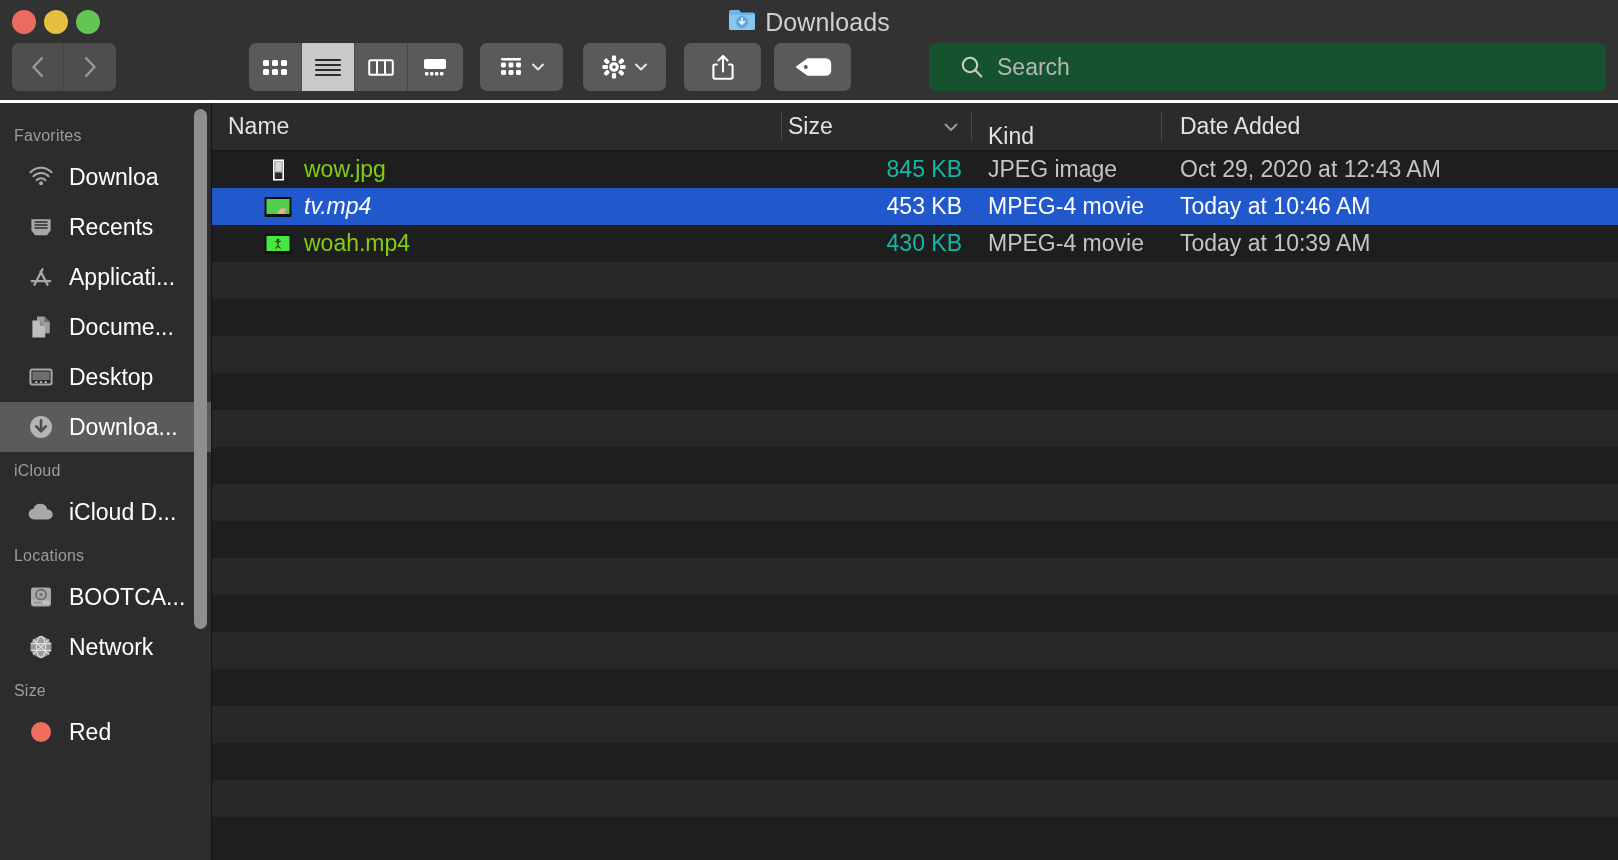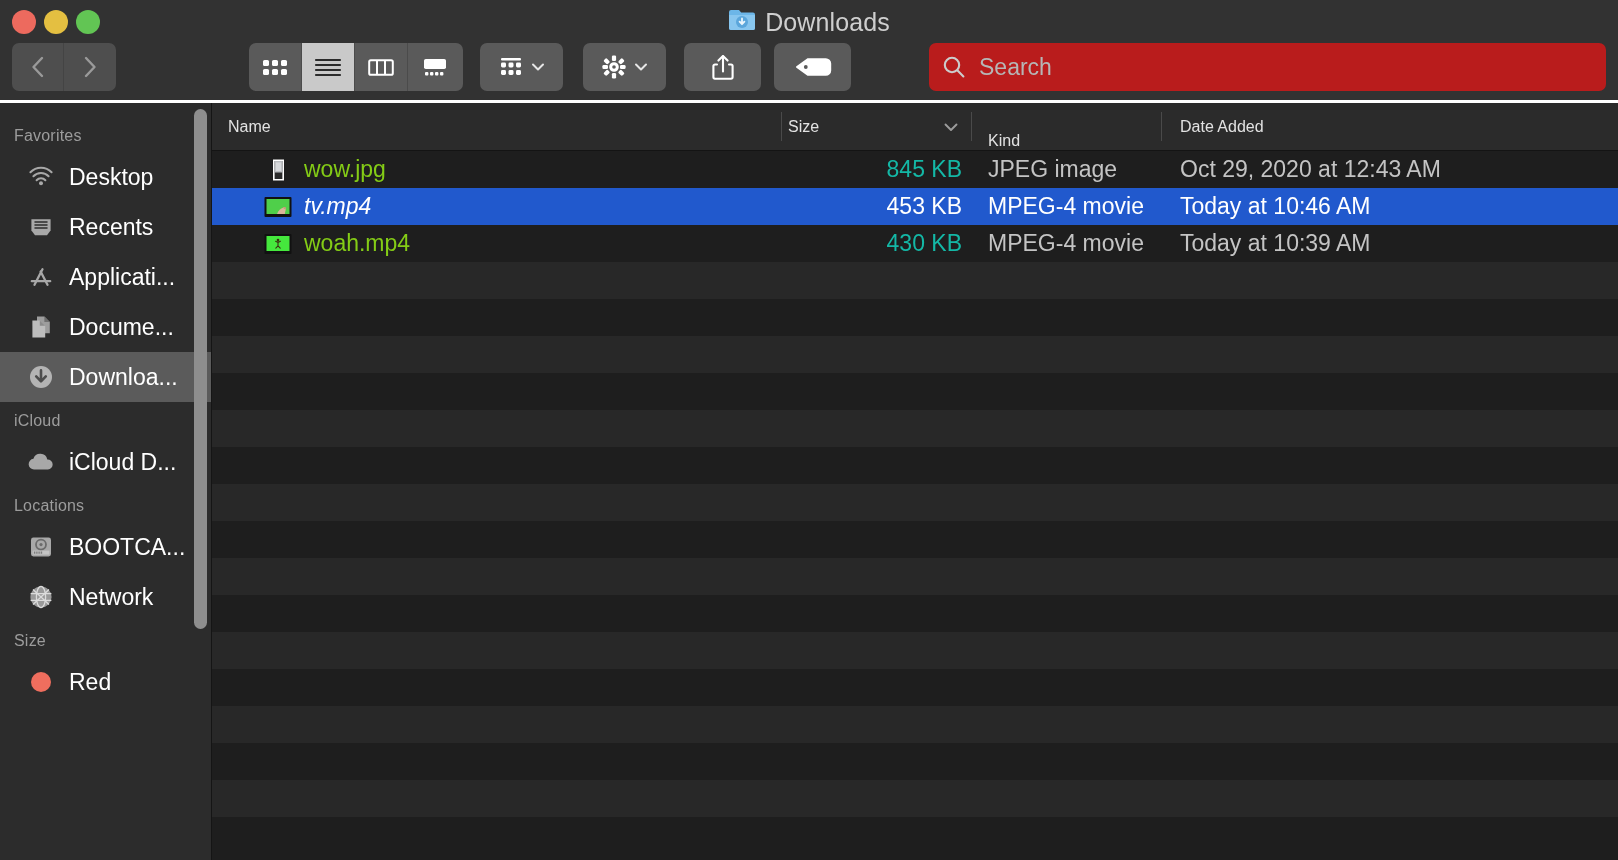--- a/index.html
+++ b/index.html
@@ -51,22 +51,22 @@
   #nav-fwd  { border-radius:0 7px 7px 0; }
 
   #view-seg { left:249px; top:0; width:214px; }
   #group-btn { left:480px; top:0; width:83px; }
   #action-btn{ left:583px; top:0; width:83px; }
   #share-btn { left:684px; top:0; width:77px; }
   #tag-btn   { left:774px; top:0; width:77px; }
 
   #search {
     position:absolute; left:929px; top:0; width:677px; height:48px;
-    background:#b91c1c; border-radius:7px; display:flex; align-items:center;
-    padding-left:12px; gap:12px;
+    background:#14532d; border-radius:7px; display:flex; align-items:center;
+    padding-left:30px; gap:12px;
   }
   #search-ph { font-size:23px; color:#b6b6b6; }
 
   
   #body { flex:1; display:flex; min-height:0; }
 
   
   #sidebar {
     width:212px; background:#2c2c2c; flex:none; position:relative;
     padding-top:14px; overflow:hidden;
@@ -85,21 +85,21 @@
     position:absolute; right:5px; top:6px; width:13px; height:520px;
     background:#8e8e8e; border-radius:7px;
   }
   #sb-divider { position:absolute; right:0; top:0; bottom:0; width:1px; background:#151515; }
 
   
   #filelist { flex:1; background:#1e1e1e; display:flex; flex-direction:column; min-width:0; }
 
   #col-head {
     height:48px; flex:none; background:#2b2b2b; display:flex; align-items:center;
-    border-bottom:1px solid #141414; position:relative; font-size:16px; color:#e2e2e2;
+    border-bottom:1px solid #141414; position:relative; font-size:23px; color:#e2e2e2;
   }
   .col-h { position:relative; height:100%; display:flex; align-items:center; }
   .col-h .vline { position:absolute; right:0; top:9px; bottom:9px; width:1px; background:#4a4a4a; }
   #ch-name { width:570px; padding-left:16px; }
   #ch-size { width:190px; justify-content:flex-end; padding-right:10px; }
   #ch-size .lbl { margin-right:auto; padding-left:6px; }
   #ch-kind { width:190px; padding-left:16px;align-items:flex-end; }
   #ch-date { flex:1; padding-left:18px; }
 
   #rows { flex:1; position:relative; overflow:hidden; }
@@ -265,21 +265,21 @@
         <span class="sb-ico">
           <svg width="28" height="28" viewBox="0 0 28 28">
             <g fill="none" stroke="#a8a8a8" stroke-width="2" stroke-linecap="round">
               <path d="M14 22.2a2 2 0 100-4 2 2 0 000 4z" fill="#a8a8a8" stroke="none"></path>
               <path d="M9.6 17.2a6 6 0 018.8 0"></path>
               <path d="M6.4 13.2a10.4 10.4 0 0115.2 0"></path>
               <path d="M3.4 9.3a14.6 14.6 0 0121.2 0"></path>
             </g>
           </svg>
         </span>
-        <span>Desktop</span>
+        <span>Downloa</span>
       </div>
 
       <div class="sb-item">
         <span class="sb-ico">
           <svg width="28" height="28" viewBox="0 0 28 28">
             <path d="M4.4 6.2h19.2v11.4l-3.6 4.6H8l-3.6-4.6z" fill="#a8a8a8"></path>
             <g stroke="#2c2c2c" stroke-width="1.5" stroke-linecap="round">
               <path d="M8 9h12M8 12h12M8 15h12"></path>
             </g>
           </svg>
@@ -305,20 +305,34 @@
           <svg width="28" height="28" viewBox="0 0 28 28">
             <path d="M10 3.6h7.4l5.4 5.4v11.2H10z" fill="#9d9d9d"></path>
             <path d="M17.4 3.6l5.4 5.4h-5.4z" fill="#6f6f6f"></path>
             <path d="M5.4 7.4h7.4l5.4 5.4v11.6H5.4z" fill="#bdbdbd"></path>
             <path d="M12.8 7.4l5.4 5.4h-5.4z" fill="#8b8b8b"></path>
           </svg>
         </span>
         <span>Docume...</span>
       </div>
 
+      <div class="sb-item">
+        <span class="sb-ico">
+          <svg width="28" height="28" viewBox="0 0 28 28">
+            <rect x="3.4" y="6.6" width="21.2" height="14.8" rx="2" fill="none" stroke="#a8a8a8" stroke-width="2"></rect>
+            <rect x="5.4" y="8.6" width="17.2" height="8.4" fill="#6e6e6e"></rect>
+            <g fill="#cfcfcf">
+              <rect x="8.2" y="18.2" width="2.2" height="1.8" rx=".7"></rect>
+              <rect x="12.9" y="18.2" width="2.2" height="1.8" rx=".7"></rect>
+              <rect x="17.6" y="18.2" width="2.2" height="1.8" rx=".7"></rect>
+            </g>
+          </svg>
+        </span>
+        <span>Desktop</span>
+      </div>
 
       <div class="sb-item selected">
         <span class="sb-ico">
           <svg width="28" height="28" viewBox="0 0 28 28">
             <circle cx="14" cy="14" r="11" fill="#b4b4b4"></circle>
             <path d="M14 7.4v10.2M9.2 13.4L14 18.4l4.8-5" fill="none" stroke="#4c4c4c" stroke-width="2.6" stroke-linecap="round" stroke-linejoin="round"></path>
           </svg>
         </span>
         <span>Downloa...</span>
       </div>

